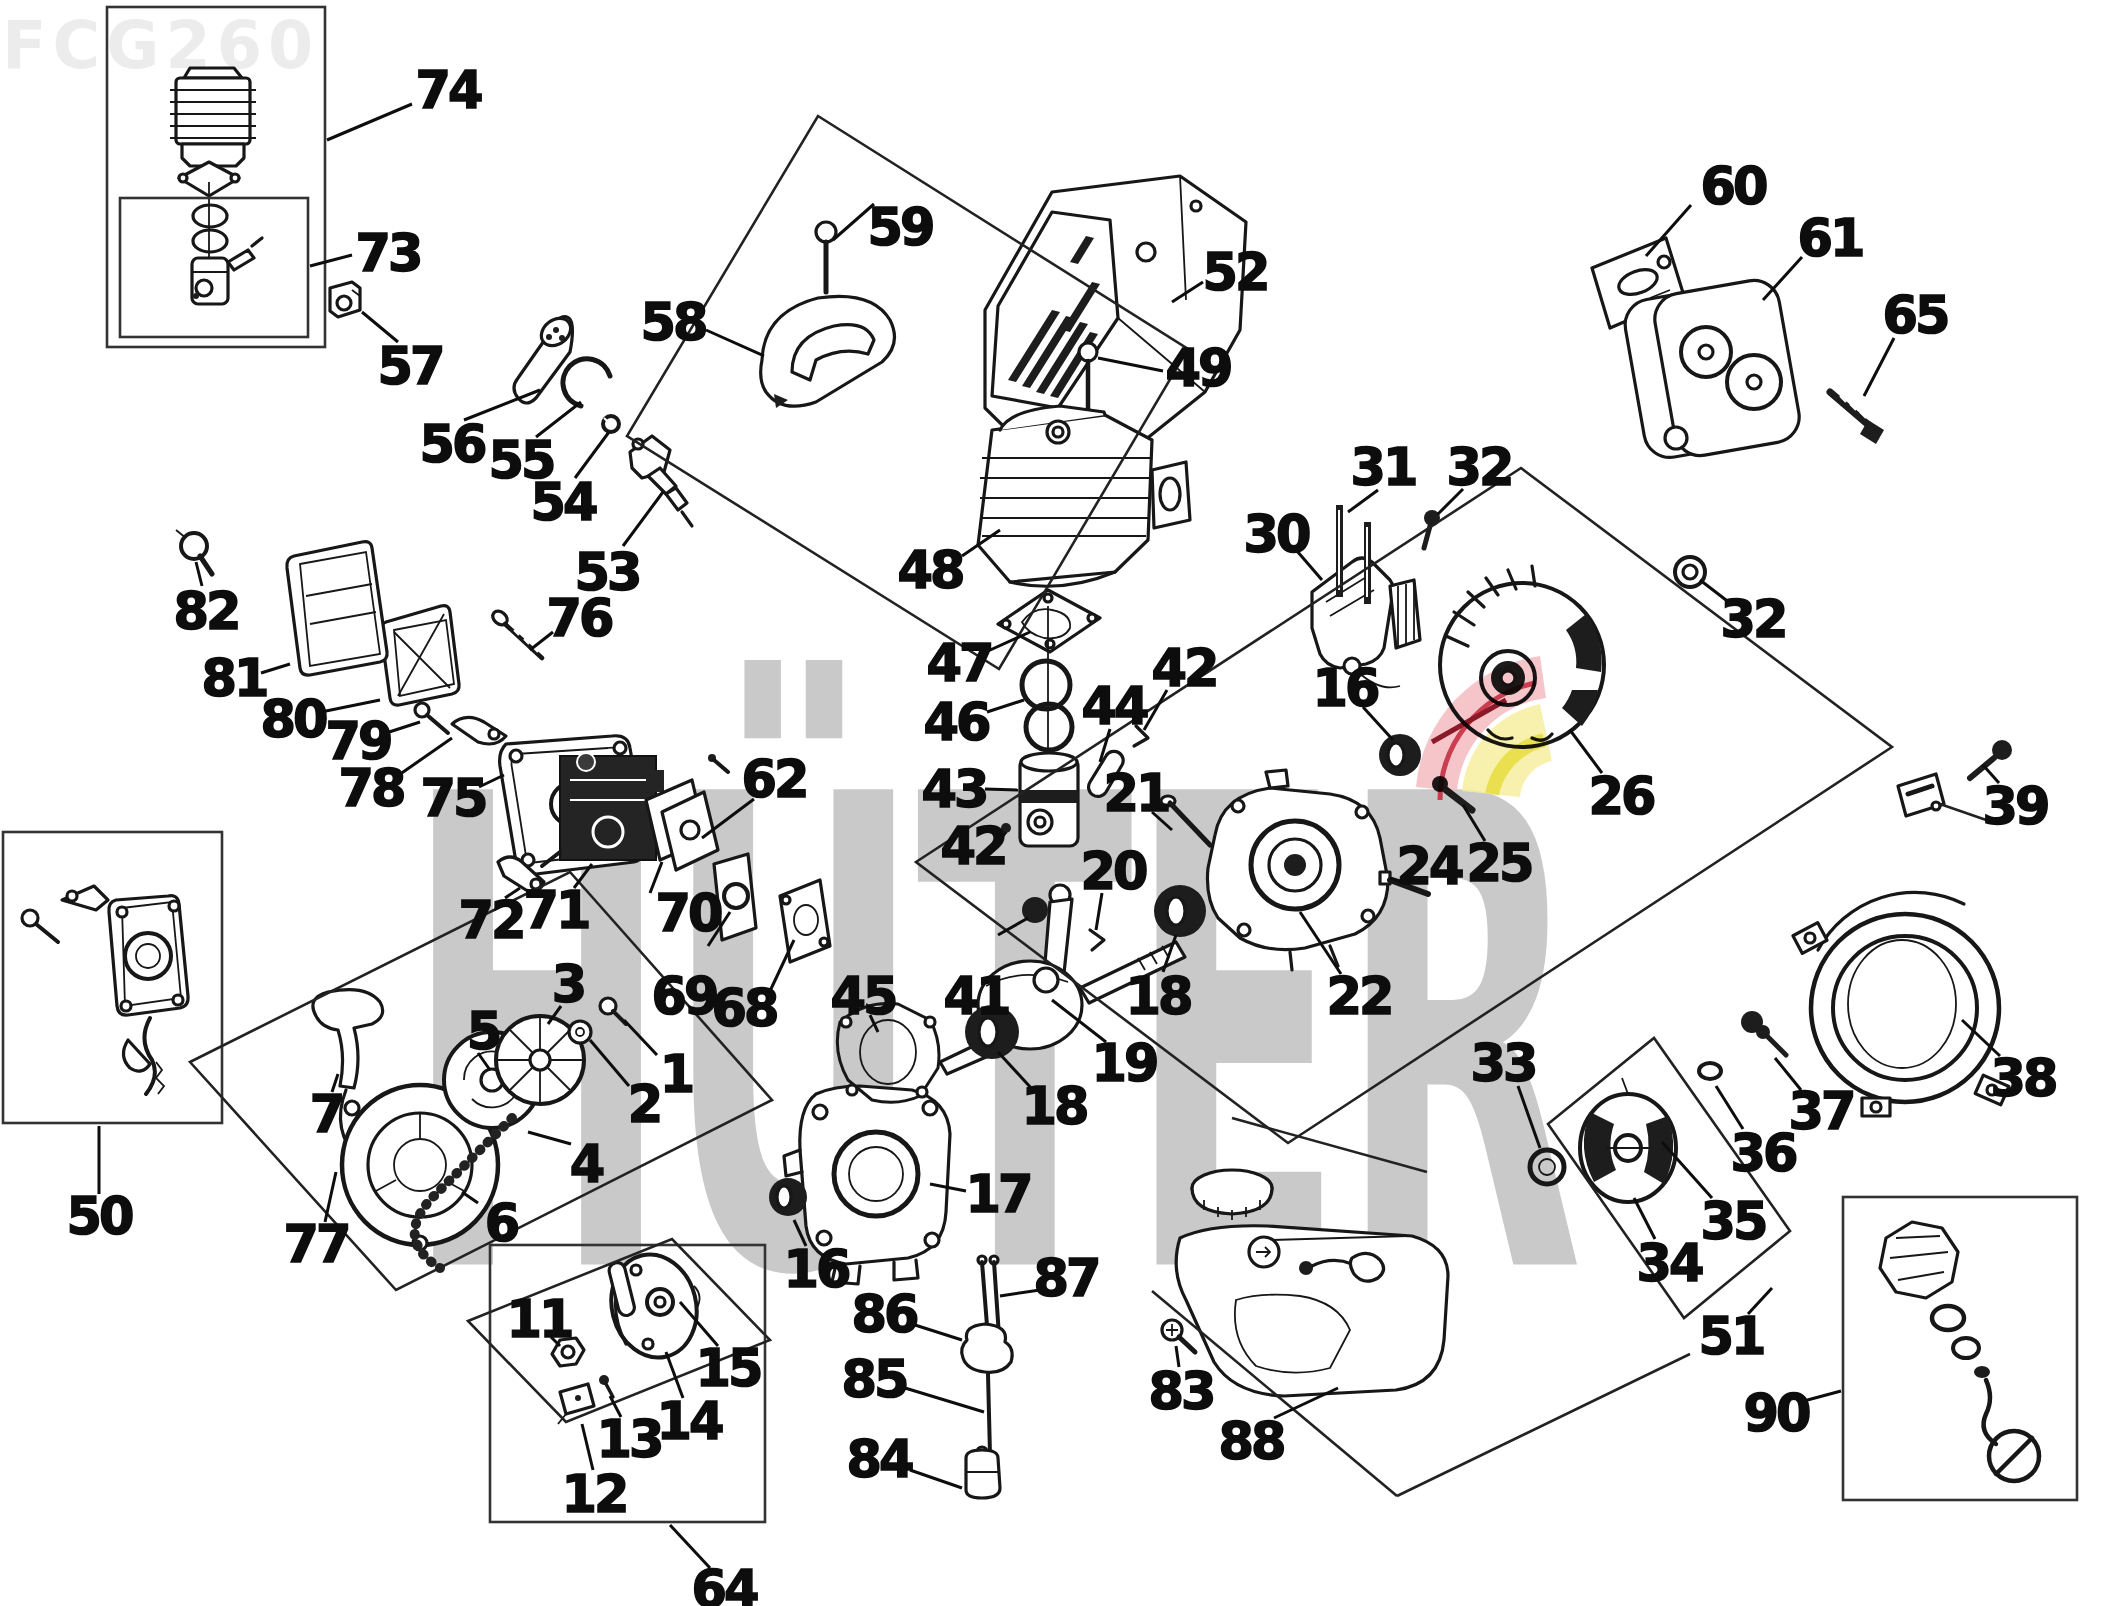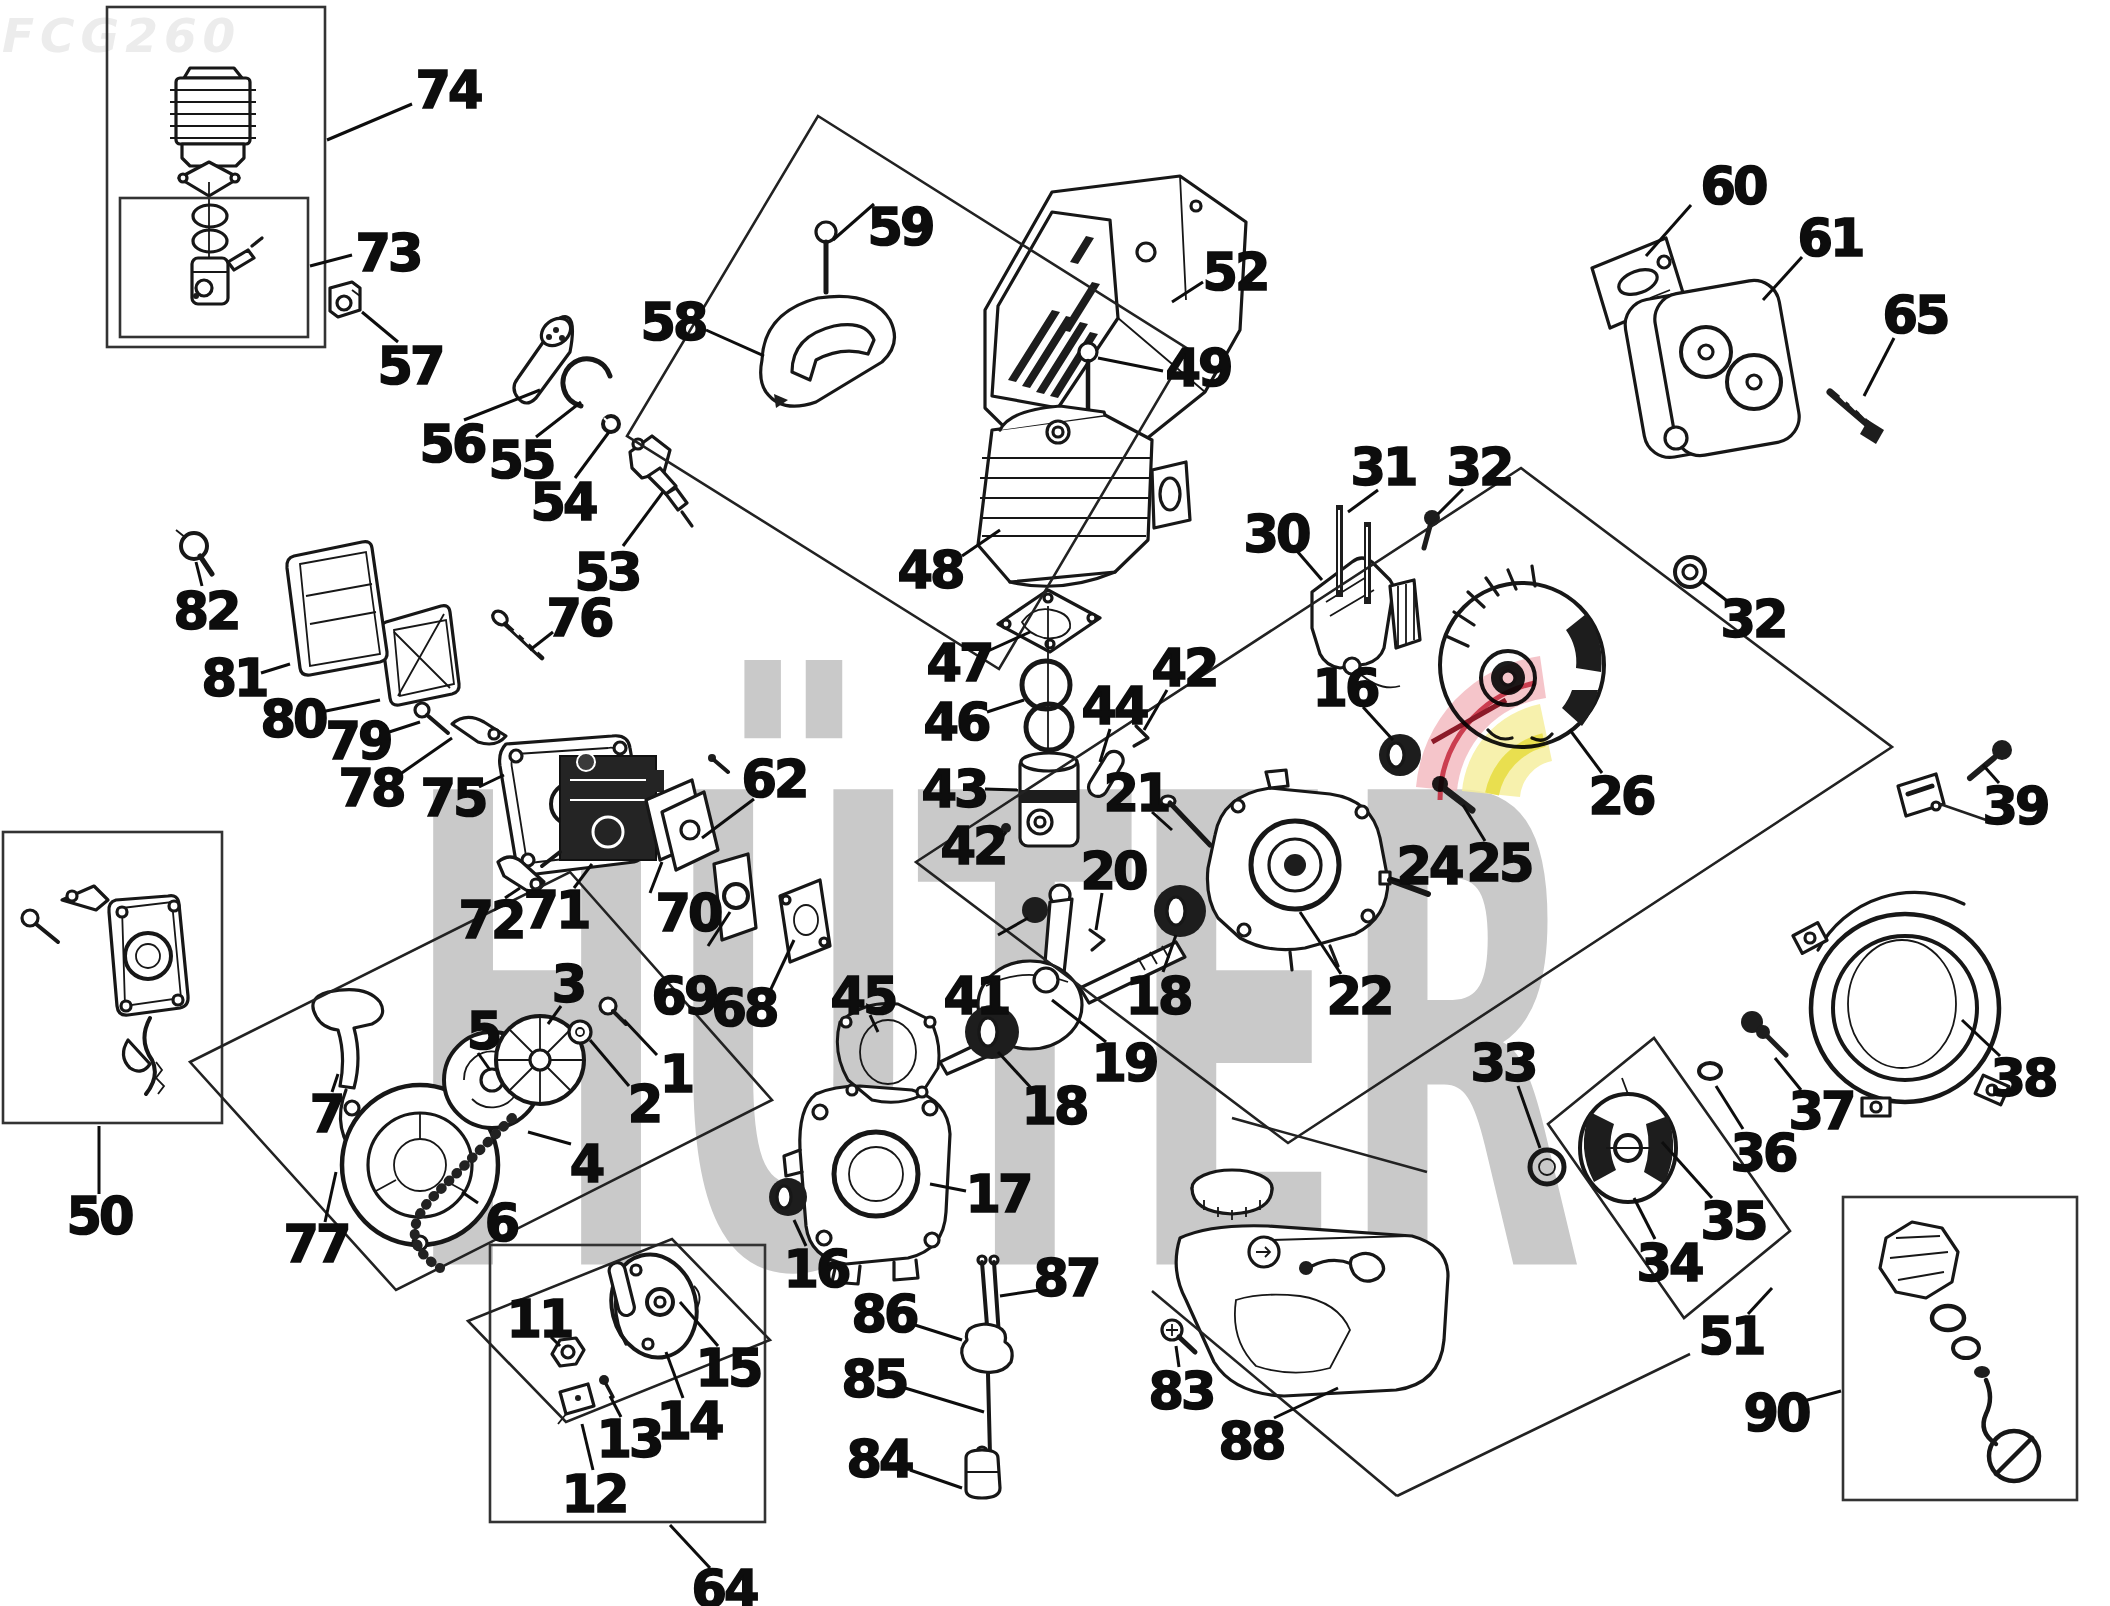--- a/index.html
+++ b/index.html
@@ -1,18 +1,18 @@
 <!DOCTYPE html>
 <html><head>
 <meta charset="utf-8">
 <style>
   html,body{margin:0;padding:0;background:#fff;}
   body{width:2110px;height:1606px;overflow:hidden;font-family:"DejaVu Sans","Liberation Sans",sans-serif;}
   #stage{position:relative;width:2110px;height:1606px;background:#fff;}
-  .wm-model{position:absolute;left:2px;top:8px;font-size:47px;font-weight:bold;color:#ececec;letter-spacing:6px;z-index:0;font-style:italic;}
+  .wm-model{position:absolute;left:2px;top:8px;font-size:65px;font-weight:bold;color:#ececec;letter-spacing:6px;z-index:0;}
   .wm-brand{position:absolute;left:404px;top:713px;font-size:318px;font-weight:bold;color:#c9c9c9;
             letter-spacing:-6px;line-height:1;transform:scaleY(2.05);transform-origin:0 0;z-index:0;white-space:nowrap;}
   svg#art{position:absolute;left:0;top:0;z-index:1;}
   #labels{position:absolute;left:0;top:0;width:100%;height:100%;z-index:2;pointer-events:none;padding-left:40px;}
   .lbl{position:absolute;transform:translate(-50%,-50%);font-size:51px;font-weight:bold;color:#0d0d0d;
        letter-spacing:-3px;-webkit-text-stroke:1.6px #0d0d0d;white-space:nowrap;}
   
   .a{fill:#fff;stroke:#171717;stroke-width:3.2;stroke-linejoin:round;stroke-linecap:round;}
   .ln{fill:none;stroke:#171717;stroke-width:3.2;stroke-linejoin:round;stroke-linecap:round;}
   .th{fill:none;stroke:#171717;stroke-width:1.8;}

